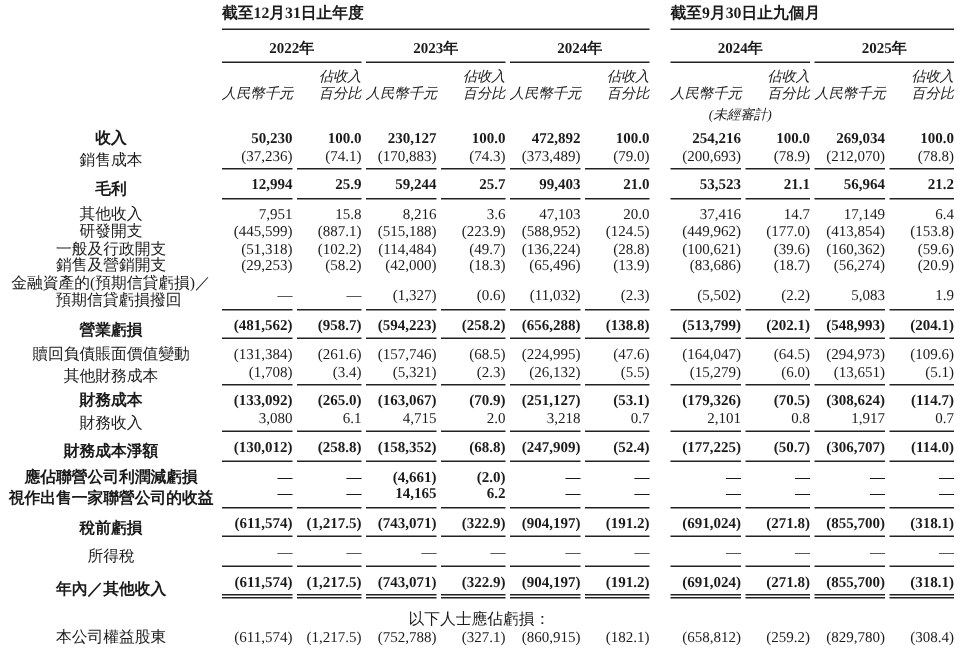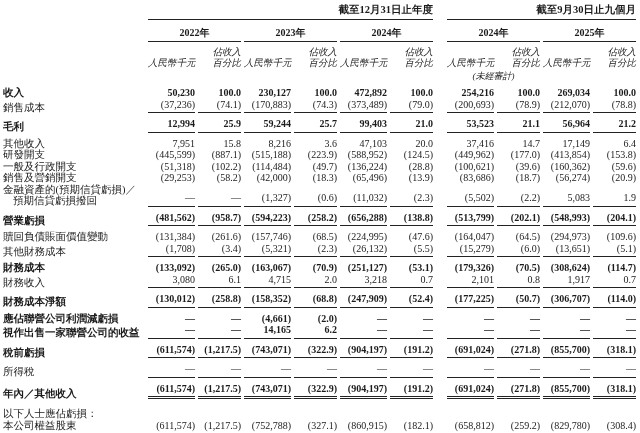--- a/index.html
+++ b/index.html
@@ -12,41 +12,41 @@
   }
   table.fin {
     border-collapse: separate;
     border-spacing: 3px 0;
     table-layout: fixed;
     width: 639px;
     margin-top: 1px;
   }
   th, td { padding: 0; vertical-align: bottom; font-weight: normal; }
   th.grp {
-    font-weight: bold; font-size: 10.5px; text-align: right;
+    font-weight: bold; font-size: 10.5px; text-align: left;
     border-bottom: 1px solid #222;
     padding-top: 3px; padding-bottom: 3px;
     line-height: 12px; white-space: nowrap; margin-top: 48px;
   }
   th.yr {
     font-weight: bold; font-size: 10px; text-align: center;
     border-bottom: 1px solid #222;
     padding-top: 7px; padding-bottom: 2px;
     line-height: 12px;
   }
   th.sub {
     font-style: italic; font-size: 9.5px; text-align: right;
     padding-top: 5px; line-height: 11px; white-space: nowrap; margin-top: 32px;
   }
   td.note {
     font-style: italic; font-size: 9px; text-align: center;
     line-height: 12px; padding-top: 1px; white-space: nowrap;
   }
   tbody td { font-size: 10px; line-height: 11.5px; white-space: nowrap; }
-  td.lab { font-size: 10.5px; text-align: left; }
+  td.lab { font-size: 10.5px; text-align: center; }
   td.lab .ind { padding-left: 10px; }
   td.v { text-align: right; }
   tr.b td { font-weight: bold; }
   tr.rule td.v { border-bottom: 1px solid #222; padding-bottom: 2px; }
   tr.rule2 td.v { border-bottom: 3px double #222; padding-bottom: 2px; }
   tr.gap td { padding-top: 5px; }
   tr.section td { font-size: 10.5px; padding-top: 9px; }
 </style>
 </head>
 <body>

